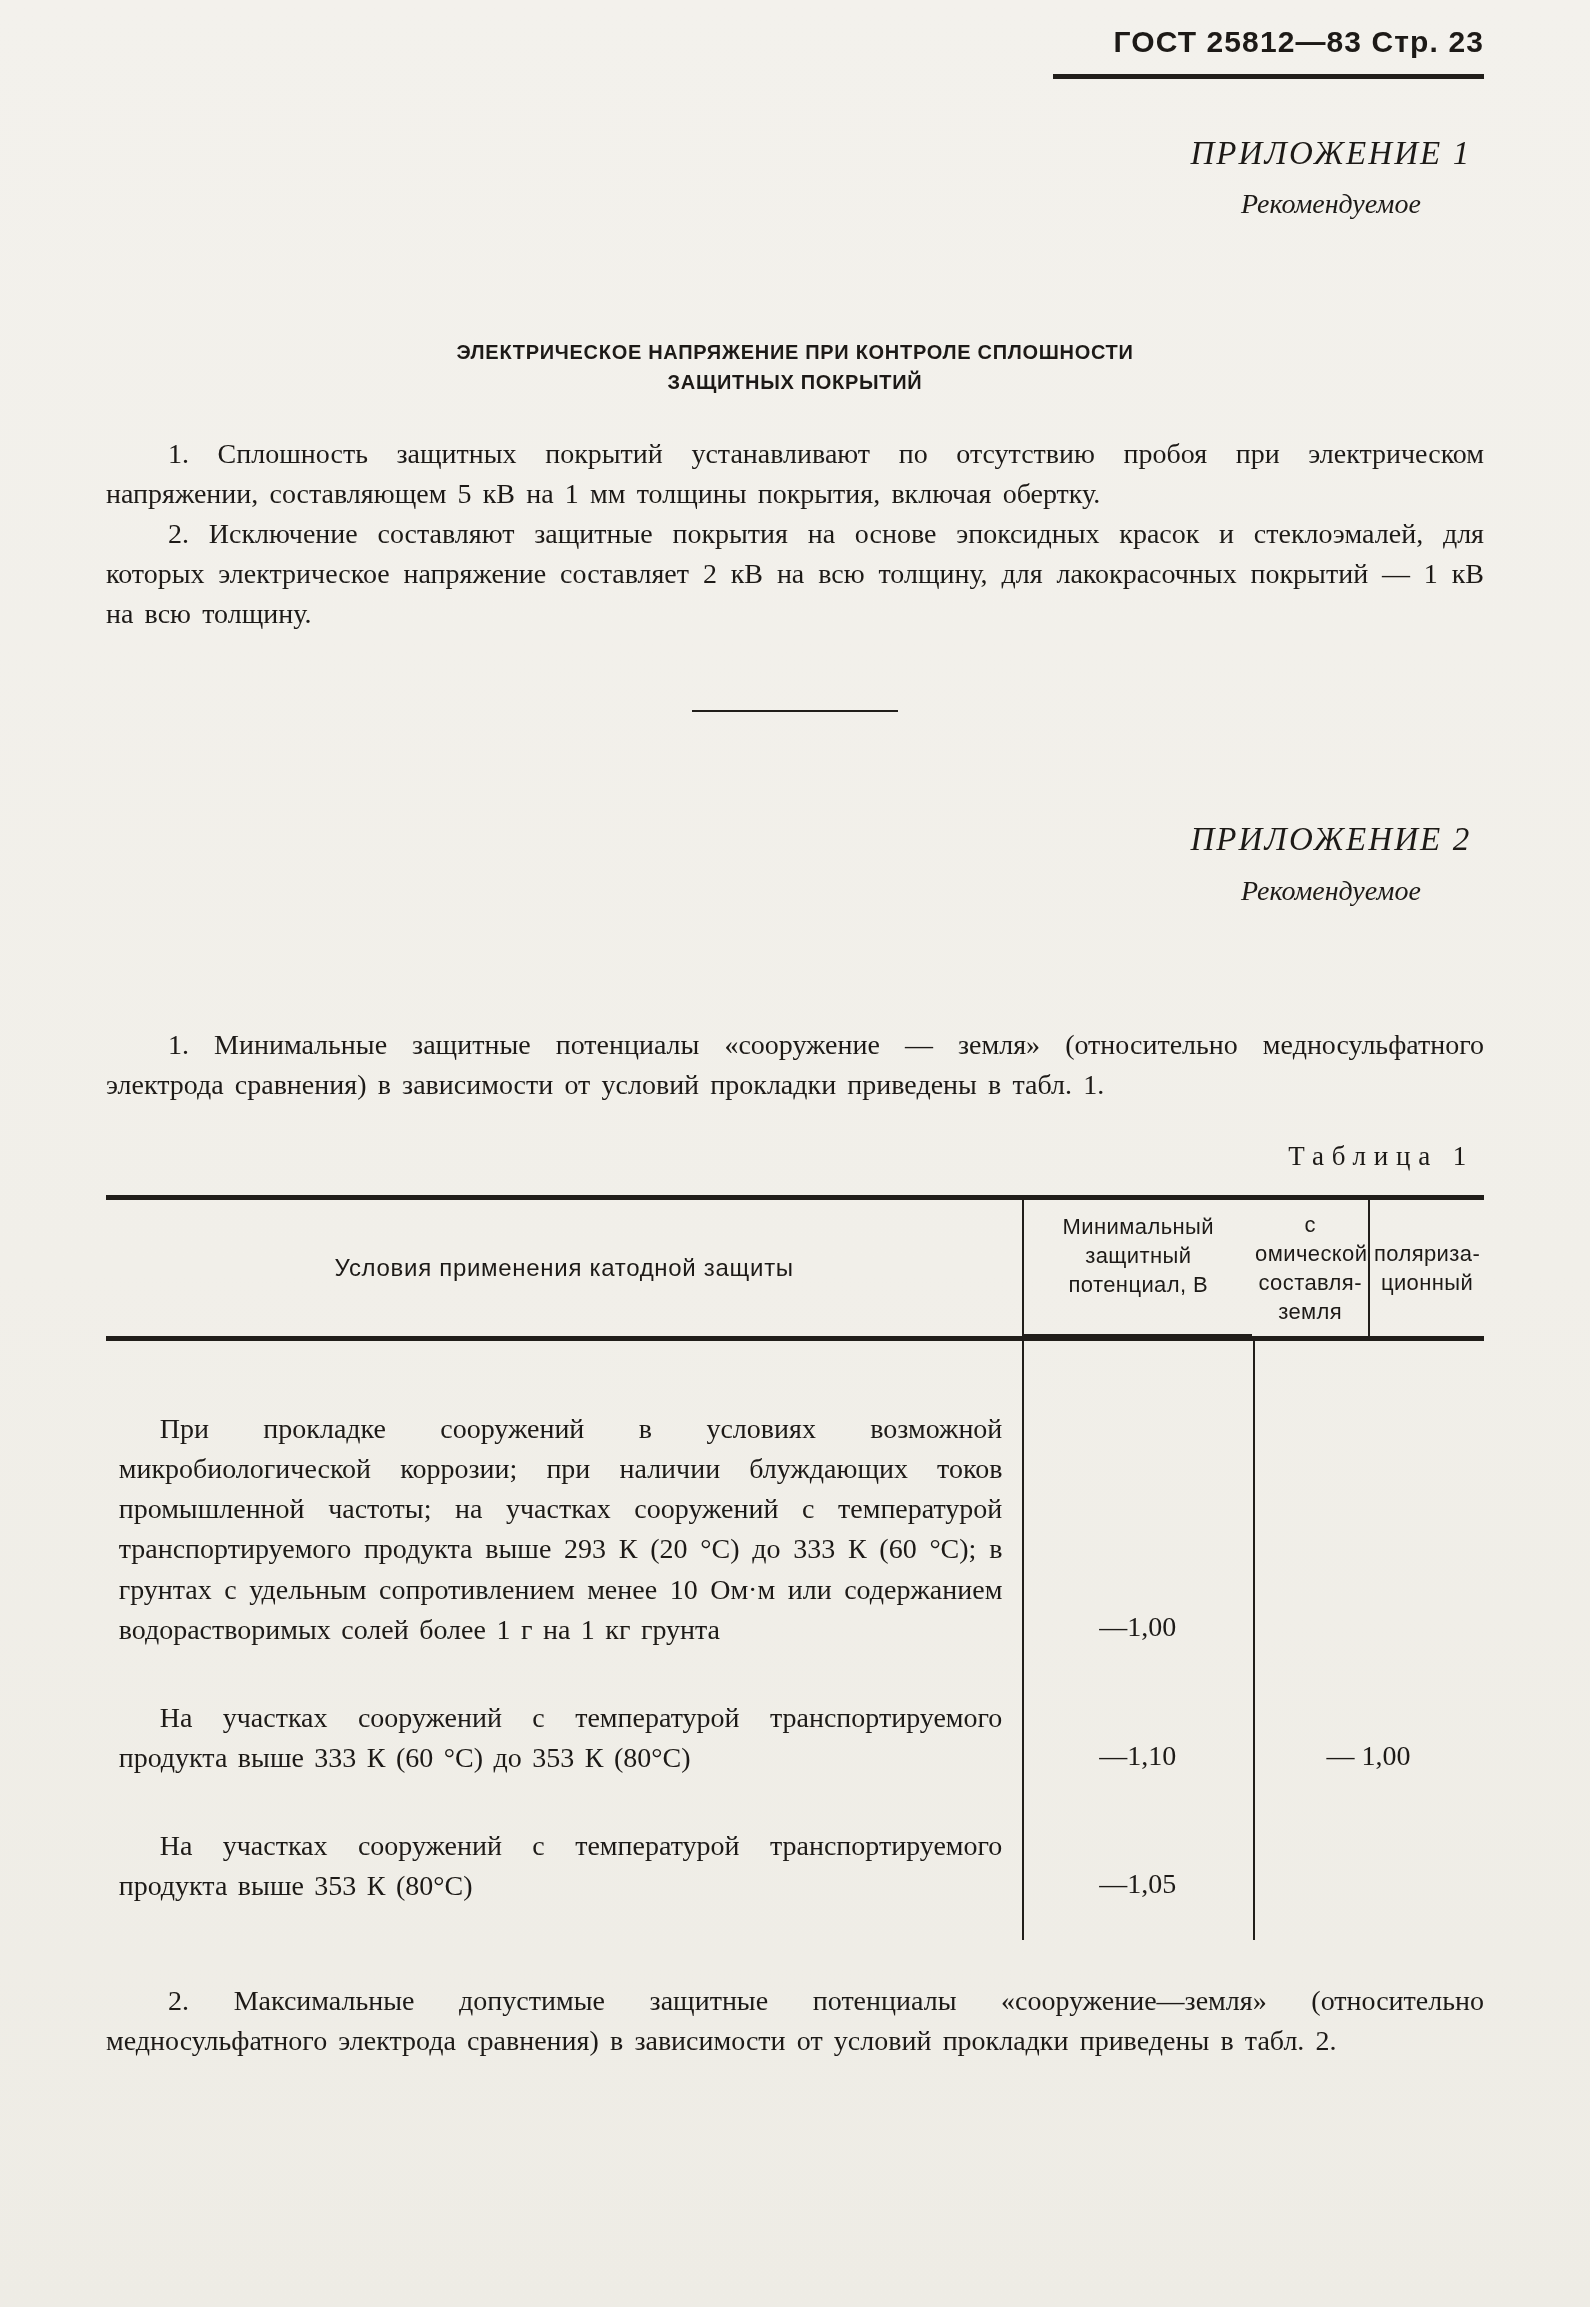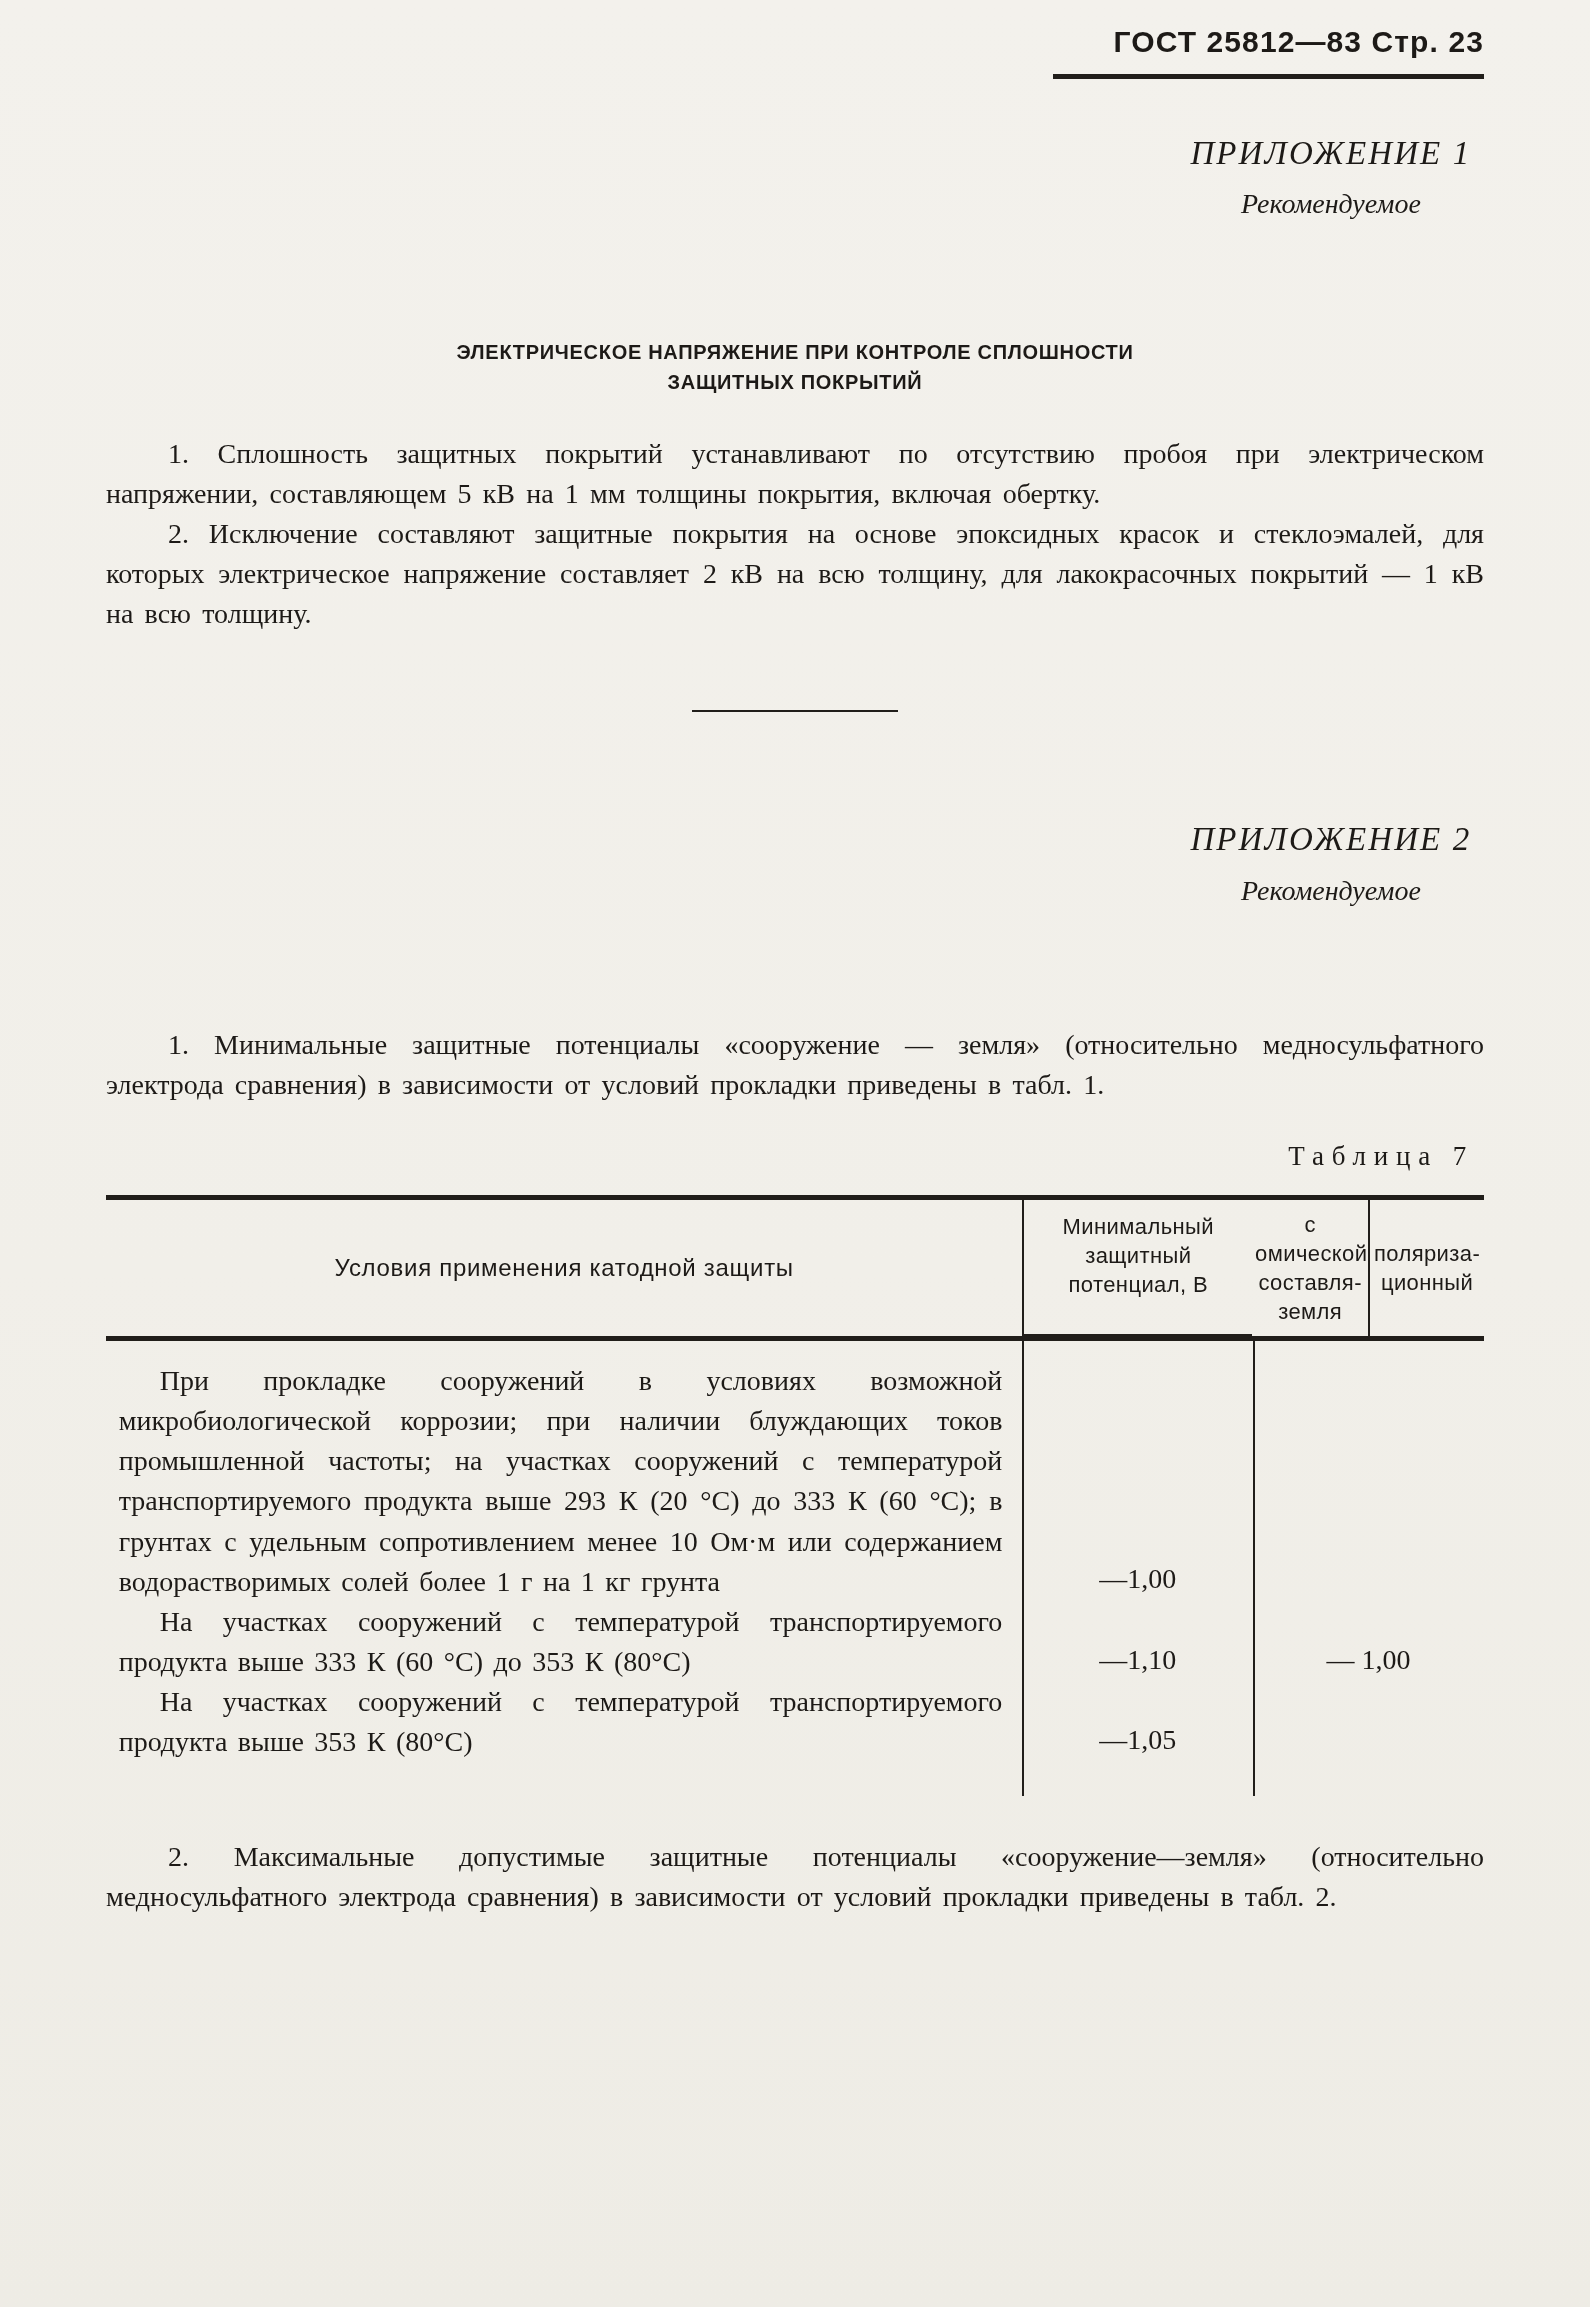--- a/index.html
+++ b/index.html
@@ -78,21 +78,21 @@
   .t-body { position:relative; padding:20px 0 34px 0; }
   .t-body::before, .t-body::after {
     content:""; position:absolute; top:0; bottom:0; width:2.1px; background:#211e1a;
   }
   .t-body::before { left:66.5%; }
   .t-body::after  { left:83.25%; }
 
   .t-row { display:flex; }
   .t-cell-cond {
     width:66.5%; text-align:justify; text-indent:41px;
-    padding:0 20px 0 12.7px; word-spacing:3.5px;
+    padding:0 20px 0 12.7px; word-spacing:3.5px;margin-top:48px;
   }
   .t-cell-val {
     display:flex; align-items:flex-end; justify-content:center;
     padding-bottom:2.1px; font-size:28px;
   }
   .t-cell-val.ohmic { width:16.75%; }
   .t-cell-val.polar { width:16.75%; }
 </style>
 </head>
 <body>
@@ -127,21 +127,21 @@
     <div class="appendix-inner">
       <div class="appendix-label">ПРИЛОЖЕНИЕ 2</div>
       <div class="appendix-sublabel">Рекомендуемое</div>
     </div>
   </div>
 
   <div class="para-group intro">
     <p class="body-para">1. Минимальные защитные потенциалы «сооружение — земля» (относительно медносульфатного электрода сравнения) в зависимости от условий прокладки приведены в табл. 1.</p>
   </div>
 
-  <div class="table-caption">Таблица 7</div>
+  <div class="table-caption">Таблица 1</div>
 
   <div class="gost-table">
 
     <div class="t-head">
       <div class="t-head-col1">Условия применения катодной защиты</div>
       <div class="t-head-group">
         <div class="t-group-label">
           <span>Минимальный защитный</span><br>
           <span>потенциал, В</span>
         </div>

